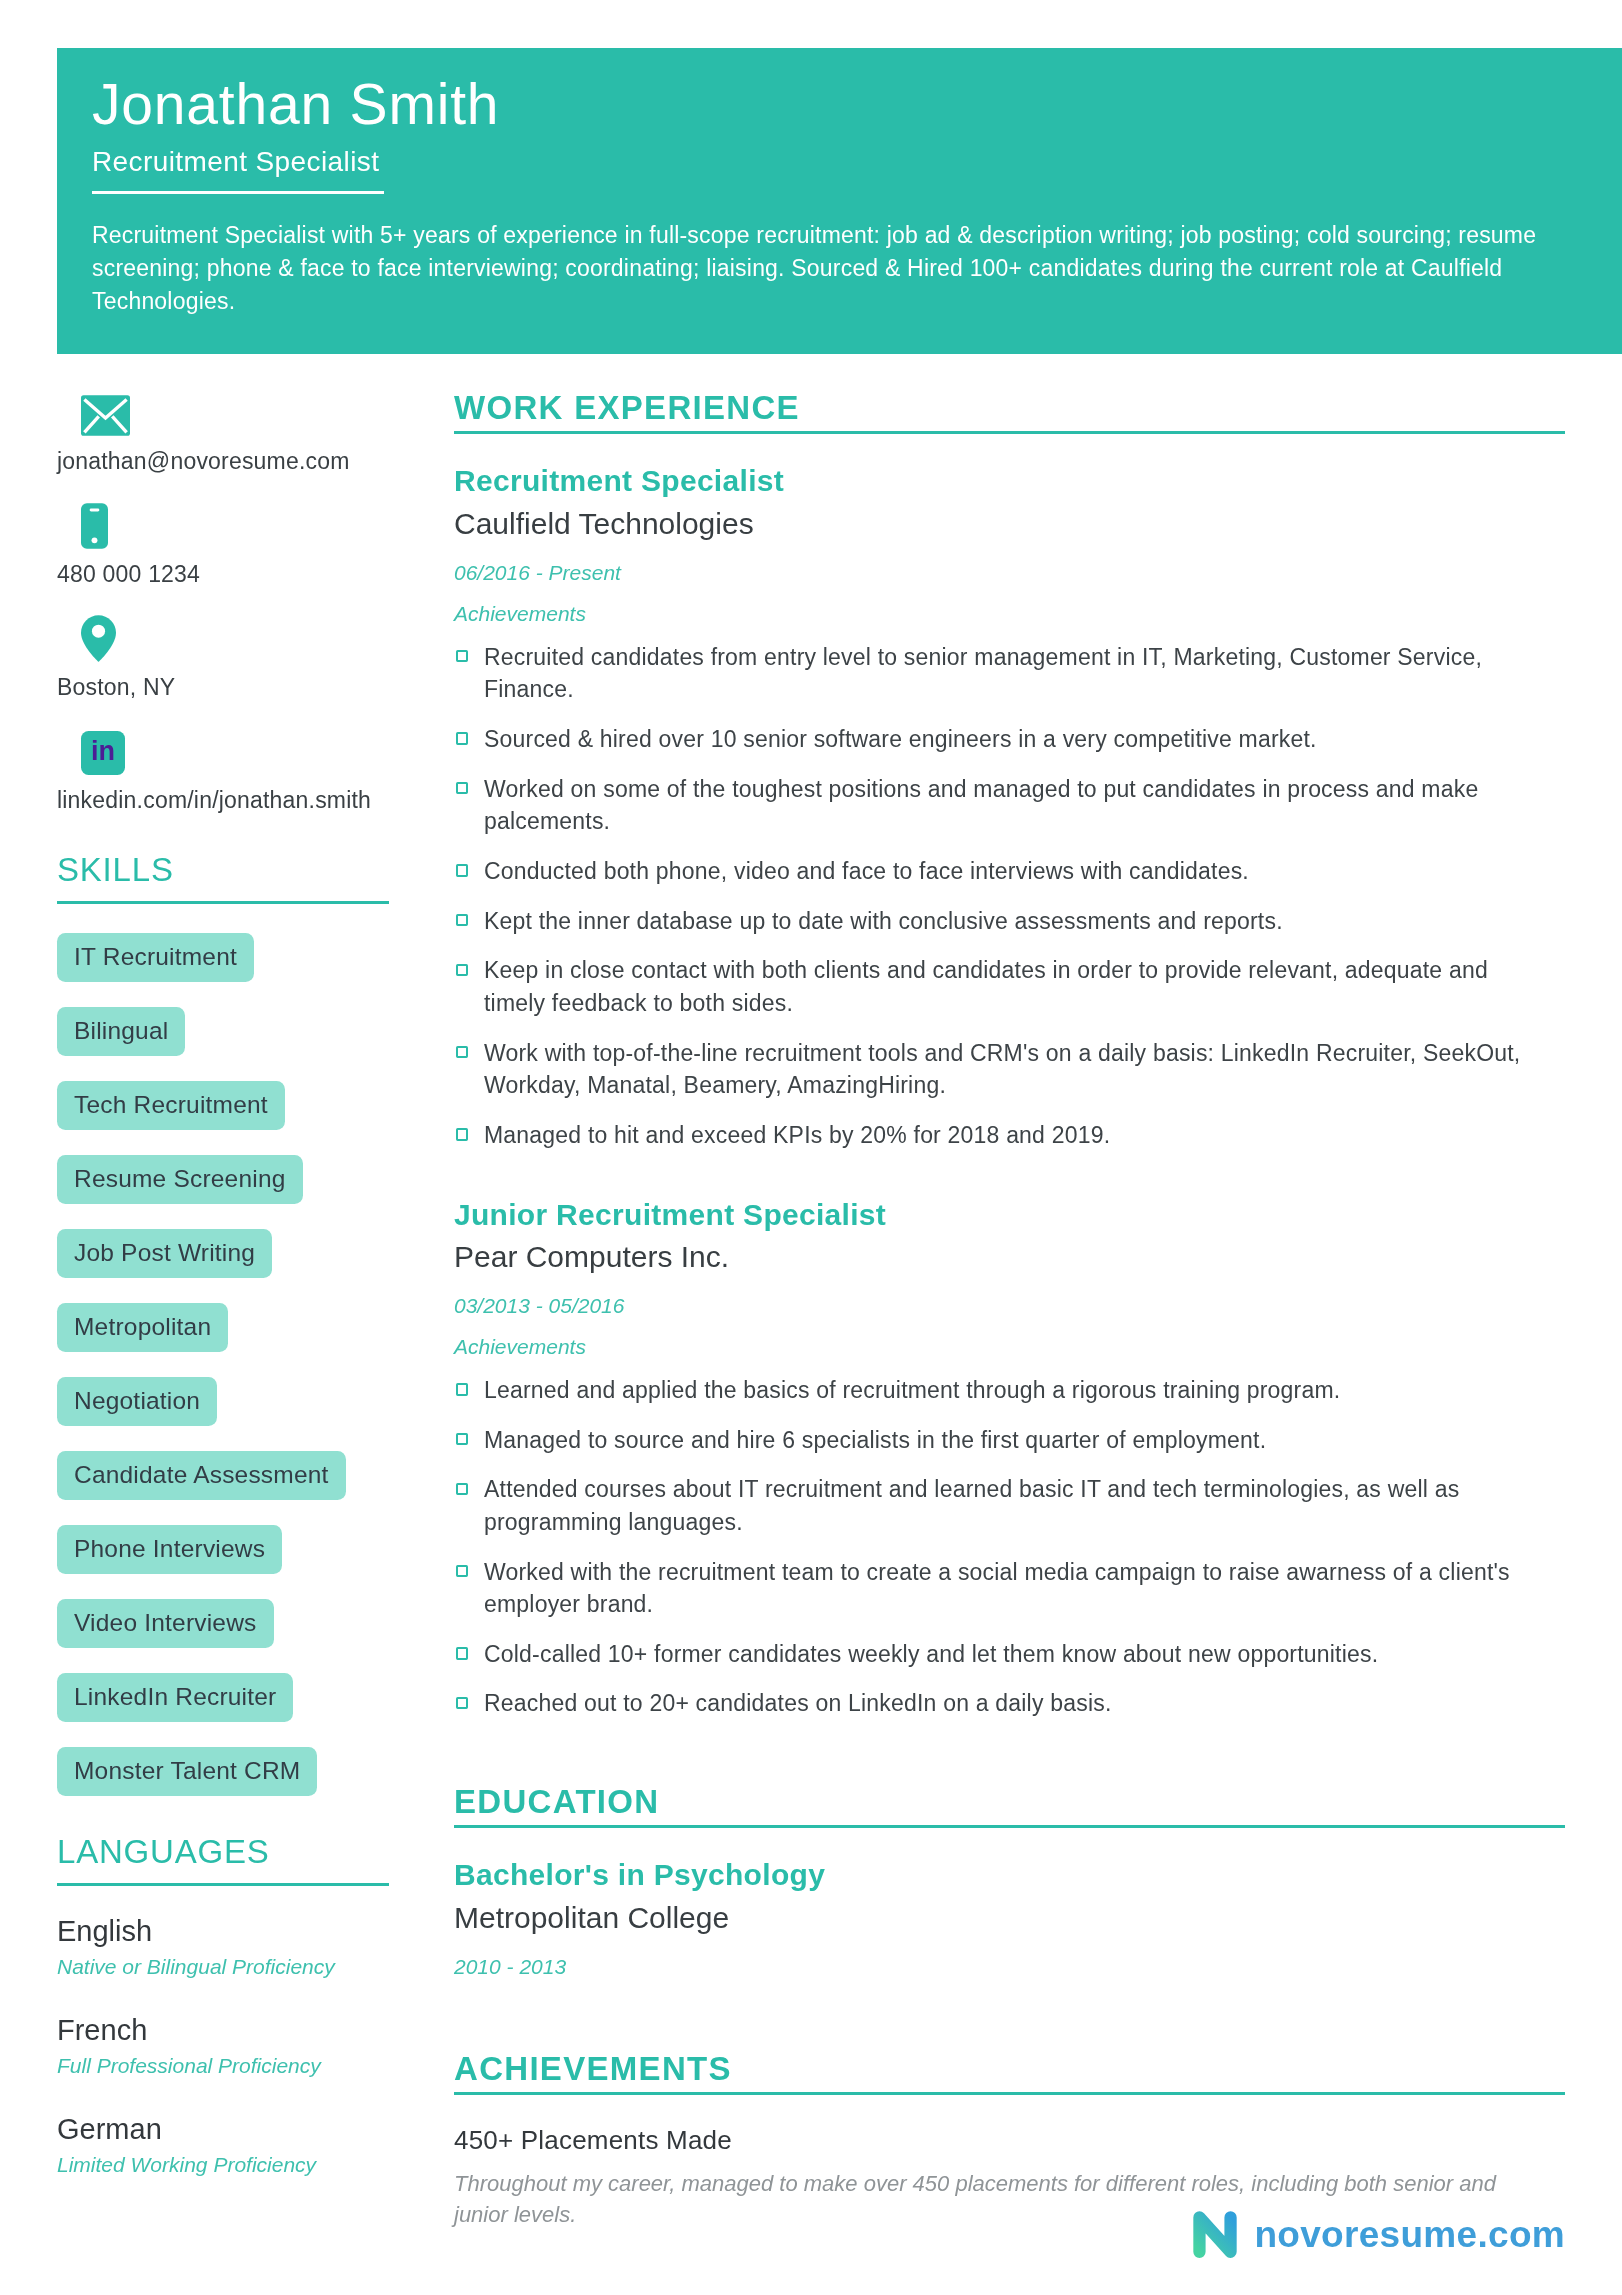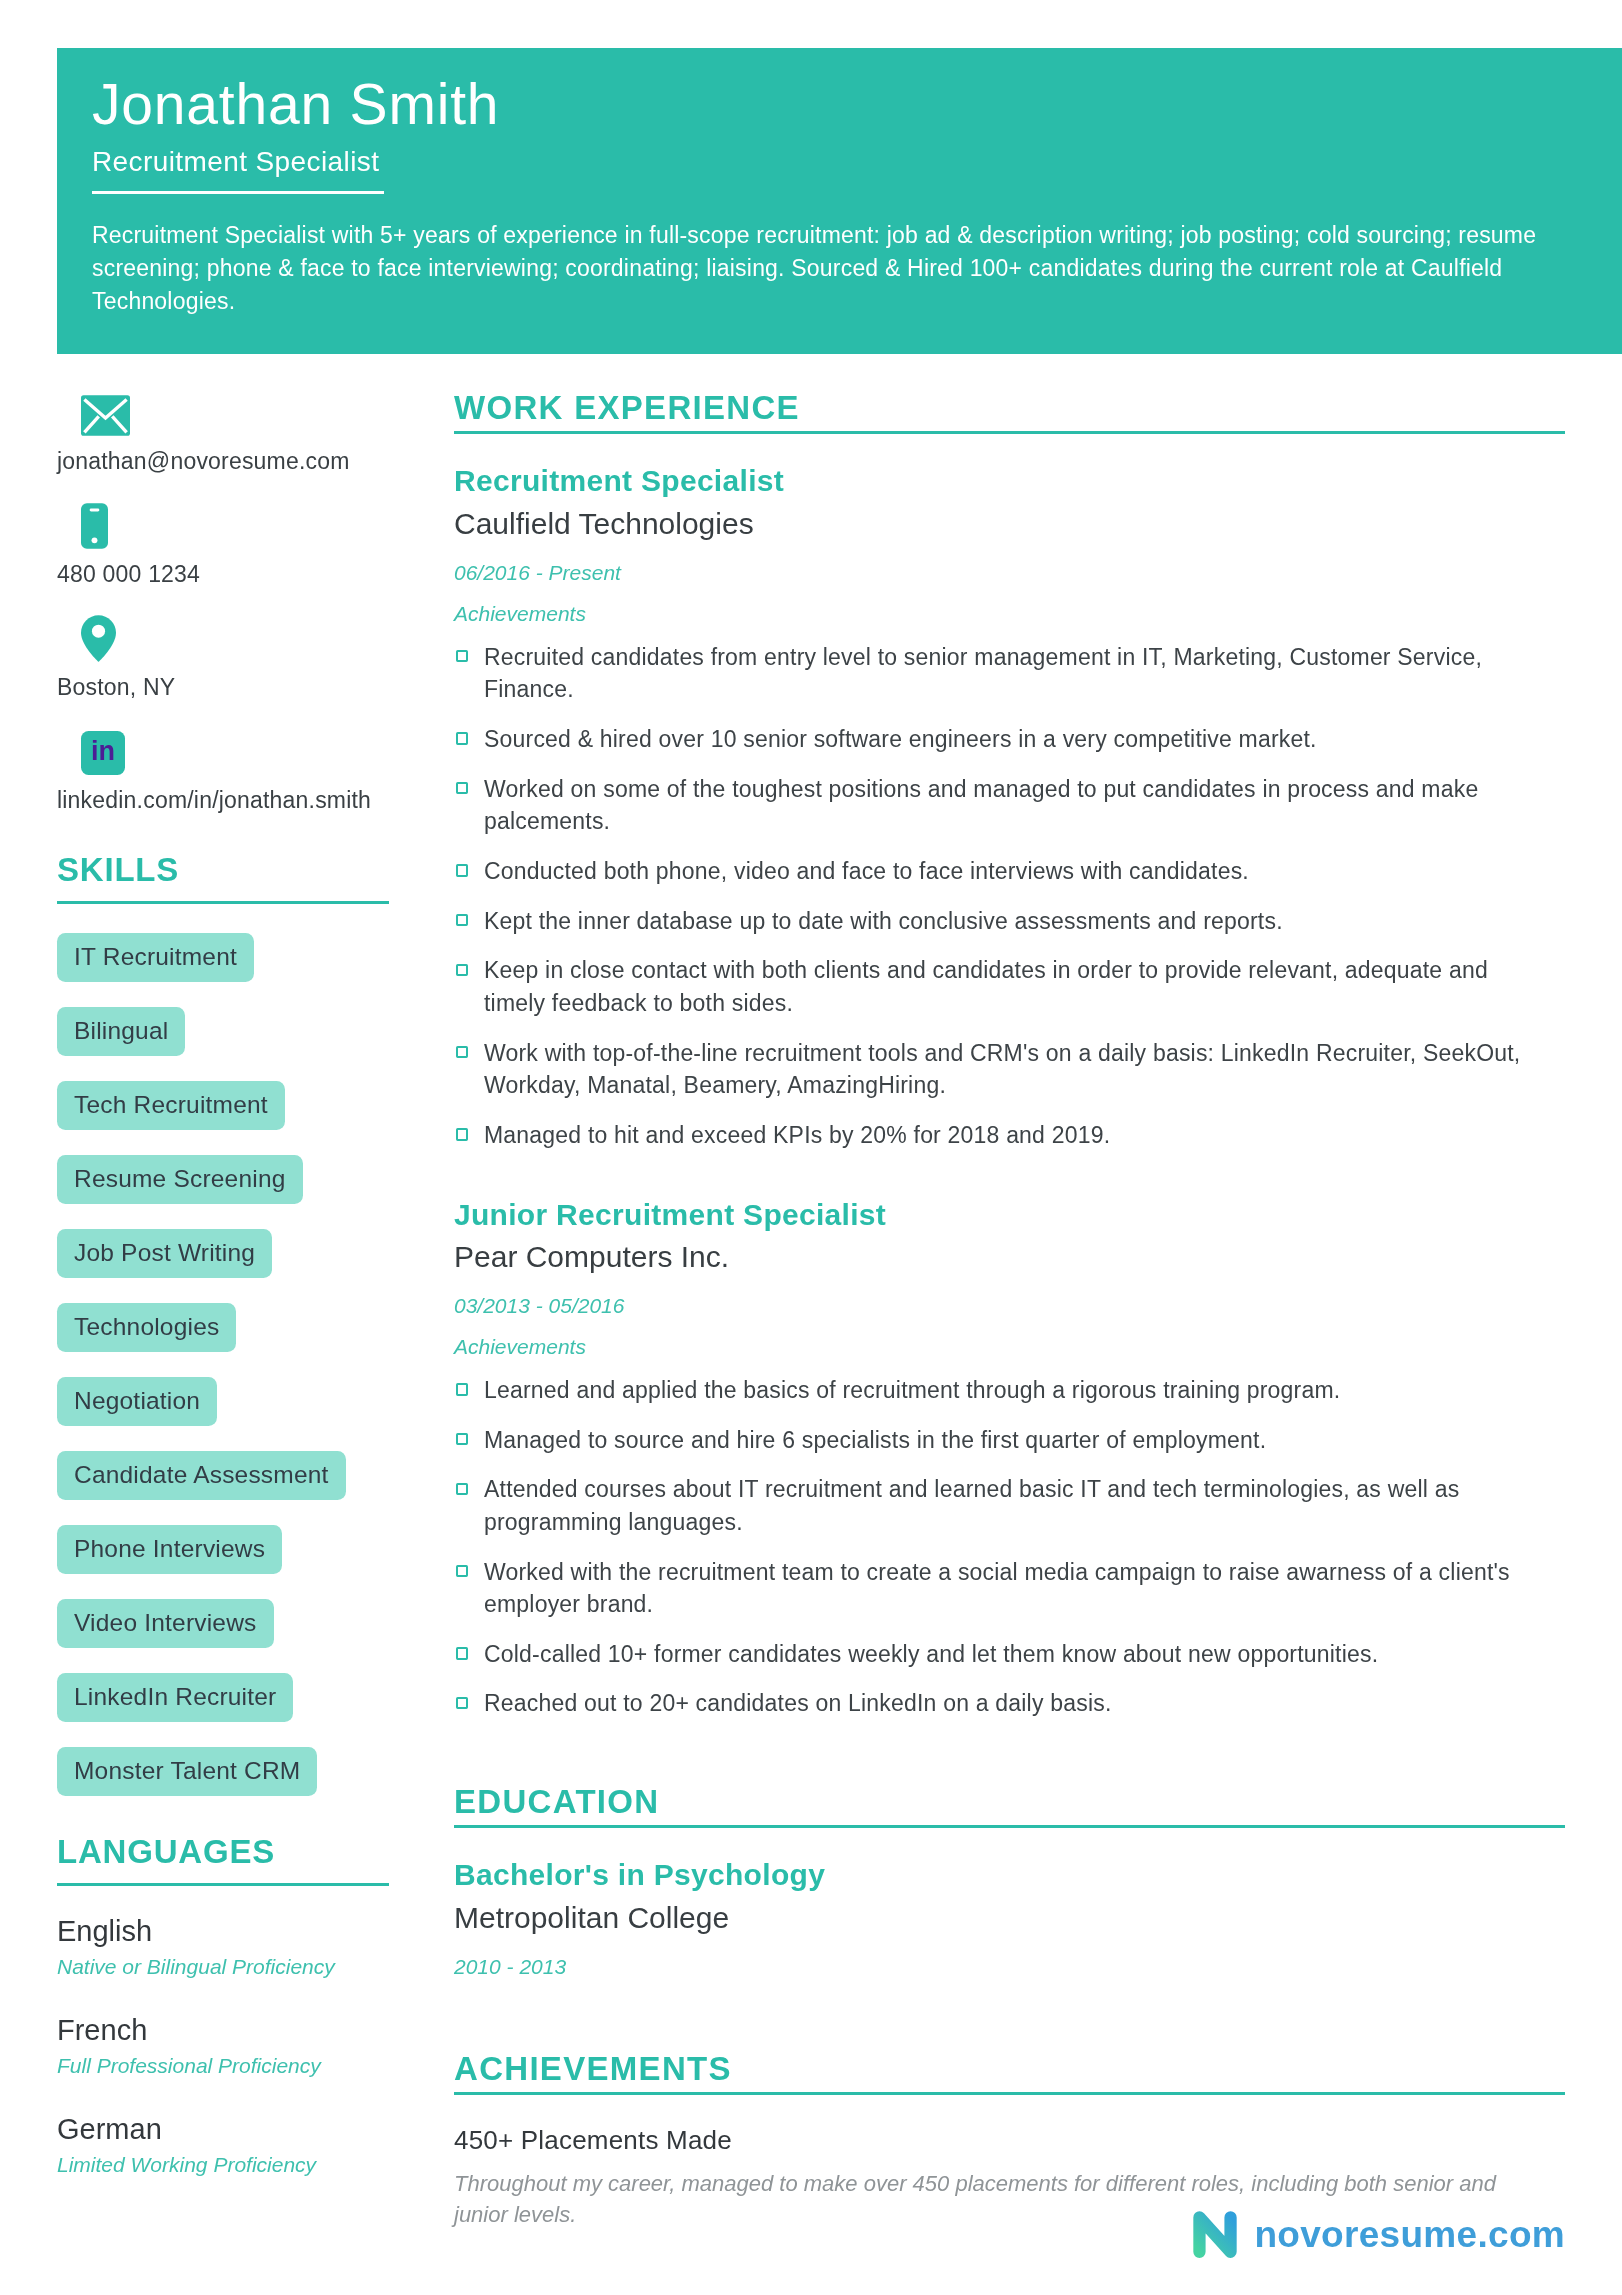--- a/index.html
+++ b/index.html
@@ -30,21 +30,21 @@
   
   .contact-item { margin-bottom:27px; }
   .contact-icon-wrap { margin-left:24px; height:47px; display:flex; align-items:flex-end; }
   .contact-label { margin-top:12px; font-size:23px; font-weight:300; color:#3a4044; letter-spacing:0.2px; }
   .linkedin-badge {
     width:44px; height:44px; background:#2abca9; border-radius:7.6px;
     display:flex; align-items:center; justify-content:center;
     color:#4c1d95; font-size:27px; font-weight:700; line-height:1; padding-bottom:3.4px;
   }
   .side-heading {
-    width:332px; color:#2abca9; font-size:33px; font-weight:700; letter-spacing:0.8px;
+    width:332px; color:#2abca9; font-size:33px; font-weight:400; letter-spacing:0.8px;
     border-bottom:3.4px solid #2abca9; padding-bottom:12px; margin:37px 0 29px;
   }
   .pill-row { margin-bottom:25px; }
   .pill {
     display:inline-block; background:#90e0d1; color:#323d46; font-size:24.5px;
     font-weight:400; padding:10px 17px 11px; border-radius:8.4px; letter-spacing:0.2px;
   }
   .lang { margin-bottom:35px; }
   .lang-name { font-size:29px; font-weight:400; color:#33383c; }
   .lang-level { margin-top:6.8px; font-size:21px; font-style:italic; color:#3ec0ae; }
@@ -143,21 +143,21 @@
         <div class="contact-label">linkedin.com/in/jonathan.smith</div>
       </div>
 
       <h2 class="side-heading">SKILLS</h2>
       <div>
         <div class="pill-row"><span class="pill">IT Recruitment</span></div>
         <div class="pill-row"><span class="pill">Bilingual</span></div>
         <div class="pill-row"><span class="pill">Tech Recruitment</span></div>
         <div class="pill-row"><span class="pill">Resume Screening</span></div>
         <div class="pill-row"><span class="pill">Job Post Writing</span></div>
-        <div class="pill-row"><span class="pill">Technologies</span></div>
+        <div class="pill-row"><span class="pill">Metropolitan</span></div>
         <div class="pill-row"><span class="pill">Negotiation</span></div>
         <div class="pill-row"><span class="pill">Candidate Assessment</span></div>
         <div class="pill-row"><span class="pill">Phone Interviews</span></div>
         <div class="pill-row"><span class="pill">Video Interviews</span></div>
         <div class="pill-row"><span class="pill">LinkedIn Recruiter</span></div>
         <div class="pill-row"><span class="pill">Monster Talent CRM</span></div>
       </div>
 
       <h2 class="side-heading">LANGUAGES</h2>
       <div>

